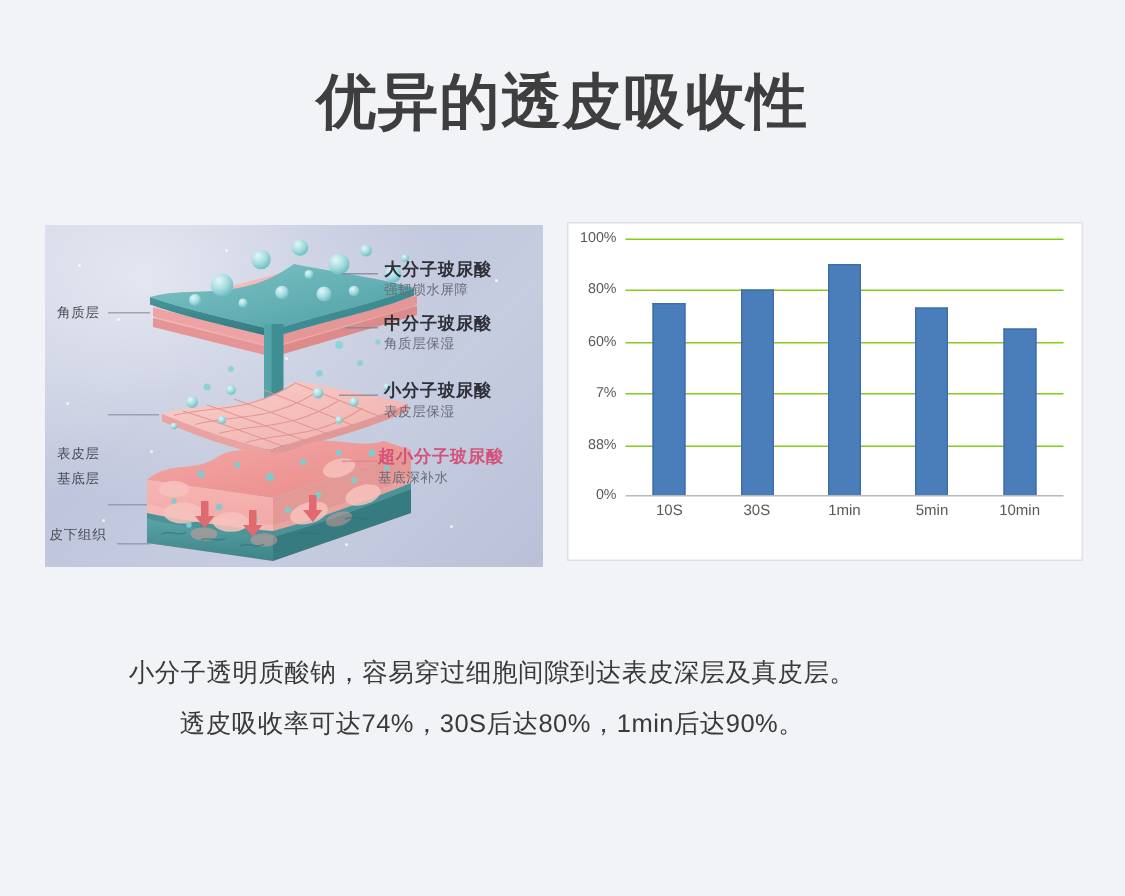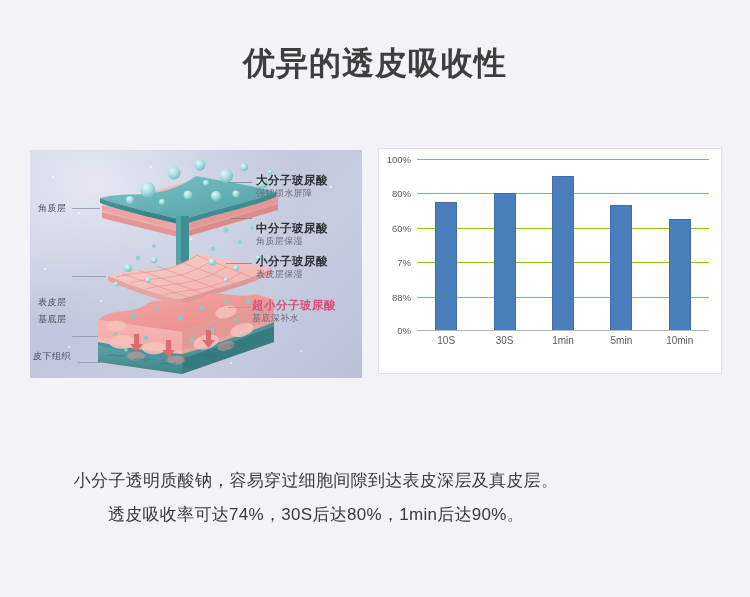--- a/index.html
+++ b/index.html
@@ -16,21 +16,21 @@
     position: relative;
   }
 
   
   .page-title {
     position: absolute;
     top: 44px;
     left: 0;
     width: 750px;
     text-align: center;
-    font-size: 32px;
+    font-size: 40px;
     font-weight: bold;
     color: #3e3e3e;
     letter-spacing: 1px;
     line-height: 1.2;
   }
 
   
   .illus-panel {
     position: absolute;
     left: 30px;
@@ -165,25 +165,24 @@
   .xtick {
     width: 20%;
     text-align: center;
     font-size: 10px;
     color: #595959;
   }
 
   
   .body-copy {
     position: absolute;
-    left: 0;
+    left: 12px;
     top: 432px;
     width: 632px;
     text-align: center;
-    margin-top: 32px;
   }
   .body-copy p {
     font-size: 17px;
     color: #3a3a3a;
     line-height: 34px;
     letter-spacing: .3px;
   }
 </style>
 </head>
 <body>
@@ -385,21 +384,21 @@
   <div class="layer-label" style="left:3px;  top:200px;">皮下组织</div>
   <div class="layer-leader" style="left:48px; top:212px; width:22px;"></div>
 
   <div class="callout-leader" style="left:198px; top:32px; width:24px;"></div>
   <div class="callout" style="left:226px; top:23px;">
     <div class="c-title">大分子玻尿酸</div>
     <div class="c-sub">强韧锁水屏障</div>
   </div>
 
   <div class="callout-leader" style="left:200px; top:68px; width:22px;"></div>
-  <div class="callout" style="left:226px; top:59px;margin-top:12px;">
+  <div class="callout" style="left:226px; top:59px;">
     <div class="c-title">中分子玻尿酸</div>
     <div class="c-sub">角质层保湿</div>
   </div>
 
   <div class="callout-leader" style="left:196px; top:113px; width:26px;"></div>
   <div class="callout" style="left:226px; top:104px;">
     <div class="c-title">小分子玻尿酸</div>
     <div class="c-sub">表皮层保湿</div>
   </div>
 

